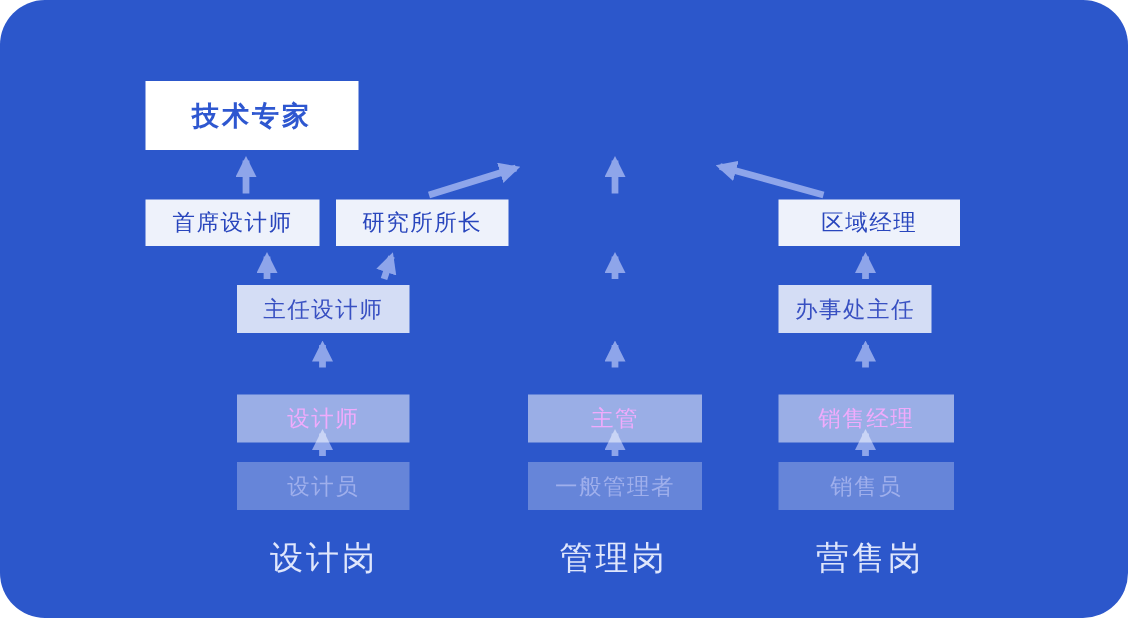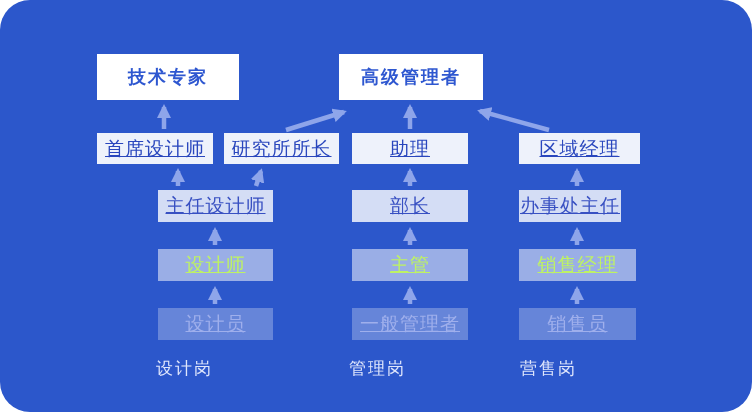--- a/index.html
+++ b/index.html
@@ -14,29 +14,29 @@
   .arrow-layer { position:absolute; left:0; top:0; width:752px; height:412px; z-index:1; }
   .node {
     position:absolute; z-index:2;
     display:flex; align-items:center; justify-content:center;
     white-space:nowrap;
   }
   .peak {
     background:#ffffff; color:#2e57d0;
     font-size:18px; font-weight:bold; letter-spacing:2px;
   }
-  .lv { font-size:19px; letter-spacing:1px;text-decoration:underline; }
+  .lv { font-size:15px; letter-spacing:1px; }
   .r2 { background:rgba(255,255,255,0.92); color:#2946bd; }
   .r3 { background:rgba(255,255,255,0.80); color:#3850c2; }
-  .r4 { background:rgba(255,255,255,0.52); color:#bef264; }
+  .r4 { background:rgba(255,255,255,0.52); color:#f0abfc;margin-top:14px; }
   .r5 { background:rgba(255,255,255,0.28); color:#9fafec;text-align:right; }
   .track-label {
     position:absolute; z-index:2;
-    width:120px; text-align:left;
-    color:#dfe6fc; font-size:17px; letter-spacing:2px;
+    width:120px; text-align:center;
+    color:#dfe6fc; font-size:22px; letter-spacing:2px;
   }
 </style>
 </head>
 <body>
 
 <div class="stage">
 
   <svg class="arrow-layer" viewBox="0 0 752 412">
     <defs>
       <marker id="ah" markerUnits="userSpaceOnUse" markerWidth="14" markerHeight="14" viewBox="0 0 14 14" refX="11" refY="7" orient="auto">
@@ -55,29 +55,26 @@
       <line x1="215" y1="245" x2="215" y2="230" marker-end="url(#ah)"></line>
       <line x1="410" y1="245" x2="410" y2="230" marker-end="url(#ah)"></line>
       <line x1="577" y1="245" x2="577" y2="230" marker-end="url(#ah)"></line>
       <line x1="215" y1="304" x2="215" y2="289" marker-end="url(#ah)"></line>
       <line x1="410" y1="304" x2="410" y2="289" marker-end="url(#ah)"></line>
       <line x1="577" y1="304" x2="577" y2="289" marker-end="url(#ah)"></line>
     </g>
   </svg>
 
   <div class="node peak" style="left:97px;top:54px;width:142px;height:46px">技术专家</div>
-  <div class="node peak" style="left:339px;top:54px;width:144px;height:46px">高级管理者</div>
 
   <div class="node lv r2" style="left:97px;top:133px;width:116px;height:31px">首席设计师</div>
   <div class="node lv r2" style="left:224px;top:133px;width:115px;height:31px">研究所所长</div>
-  <div class="node lv r2" style="left:352px;top:133px;width:116px;height:31px">助理</div>
   <div class="node lv r2" style="left:519px;top:133px;width:121px;height:31px">区域经理</div>
 
   <div class="node lv r3" style="left:158px;top:190px;width:115px;height:32px">主任设计师</div>
-  <div class="node lv r3" style="left:352px;top:190px;width:116px;height:32px">部长</div>
   <div class="node lv r3" style="left:519px;top:190px;width:102px;height:32px">办事处主任</div>
 
   <div class="node lv r4" style="left:158px;top:249px;width:115px;height:32px">设计师</div>
   <div class="node lv r4" style="left:352px;top:249px;width:116px;height:32px">主管</div>
   <div class="node lv r4" style="left:519px;top:249px;width:117px;height:32px">销售经理</div>
 
   <div class="node lv r5" style="left:158px;top:308px;width:115px;height:32px">设计员</div>
   <div class="node lv r5" style="left:352px;top:308px;width:116px;height:32px">一般管理者</div>
   <div class="node lv r5" style="left:519px;top:308px;width:117px;height:32px">销售员</div>
 

